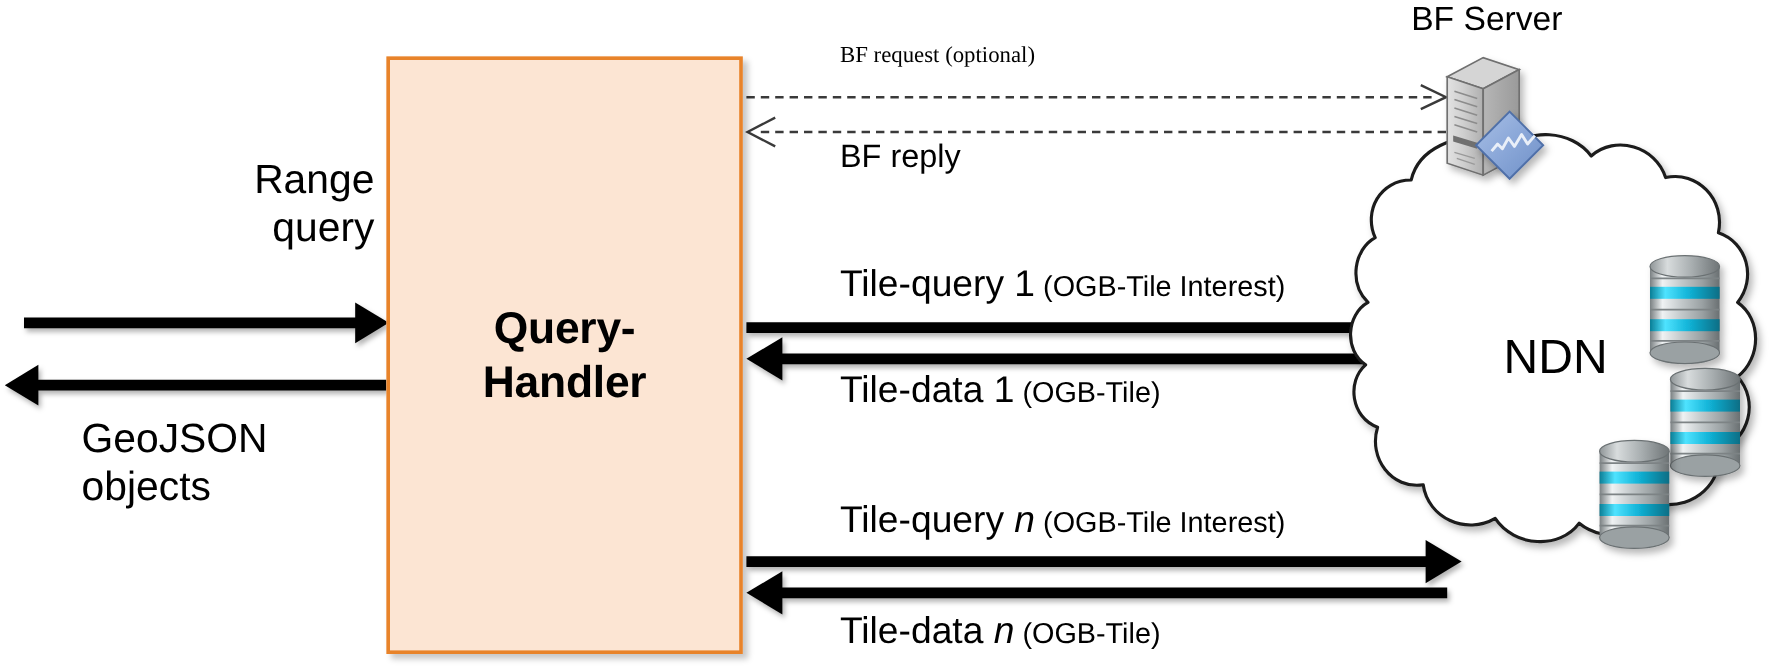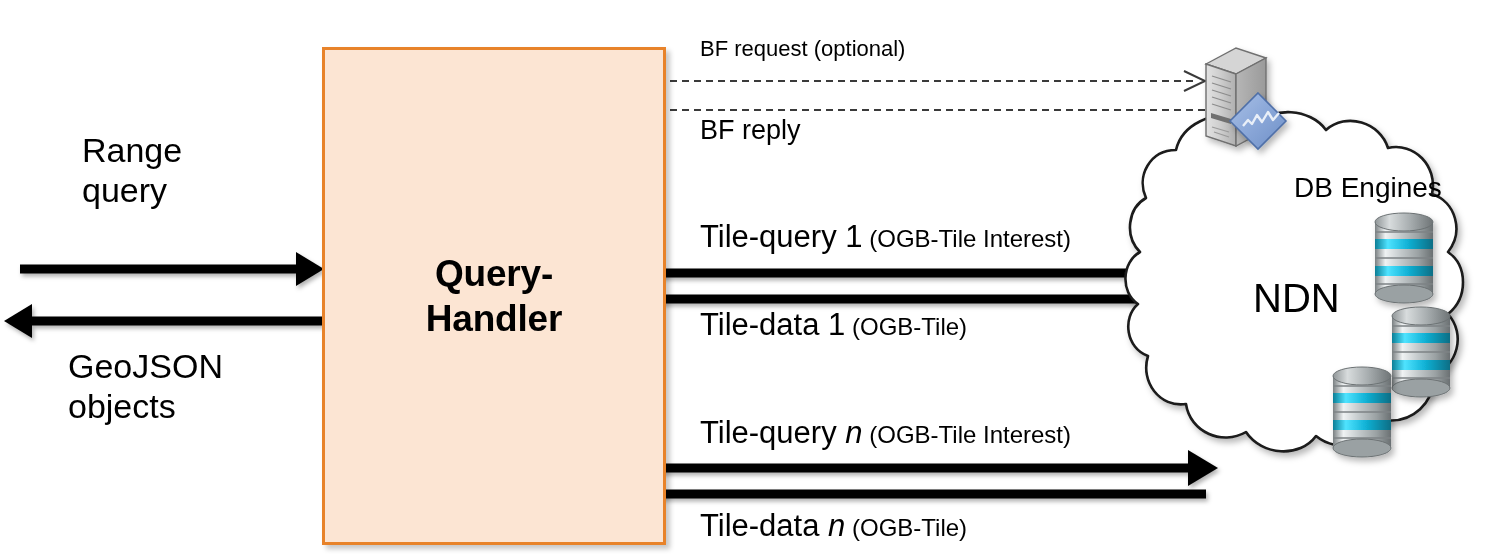--- a/index.html
+++ b/index.html
@@ -3,43 +3,43 @@
 <meta charset="utf-8">
 <style>
   html,body{margin:0;padding:0;background:#ffffff;}
   body{width:1492px;height:555px;position:relative;overflow:hidden;
        font-family:"Liberation Sans","DejaVu Sans",sans-serif;color:#000;}
   #stage{position:absolute;left:0;top:0;width:1492px;height:555px;}
   .abs{position:absolute;}
 
   
   #qh-box{
-    left:322px;top:47px;width:344px;height:498px;
+    left:322px;top:47px;width:297px;height:498px;
     background:#FCE5D3;border:3px solid #E8832A;
     box-sizing:border-box;
     box-shadow:4px 4px 5px rgba(0,0,0,0.22);
     display:flex;align-items:center;justify-content:center;
   }
   #qh-label{
     font-size:37px;font-weight:bold;line-height:1.22;
     text-align:center;letter-spacing:-0.2px;color:#000;
   }
 
   
   .lbl{white-space:pre;color:#000;}
   .big{font-size:34px;line-height:1.18;}
   .mid{font-size:31px;}
   .sml{font-size:24px;}
   .ndn{font-size:40px;}
   .ital{font-style:italic;}
 
-  #range-query{left:82px;top:130px;width:230px;text-align:left;}
+  #range-query{left:82px;top:130px;width:230px;text-align:right;}
   #geojson{left:68px;top:346px;width:250px;}
 
-  #bf-request{left:700px;top:36px;font-size:22px;}
+  #bf-request{left:700px;top:36px;font-size:19px;font-family:Liberation Serif, serif;}
   #bf-reply{left:700px;top:115px;font-size:27px;}
 
   #tq1{left:700px;top:219px;}
   #td1{left:700px;top:307px;}
   #tqn{left:700px;top:415px;}
   #tdn{left:700px;top:508px;text-align:right;}
 
   #bf-server-lbl{left:1176px;top:0px;font-size:28px;}
   #db-engines-lbl{left:1294px;top:172px;font-size:28px;}
   #ndn-lbl{left:1253px;top:276px;}
@@ -240,18 +240,18 @@
   </div>
 
   <div class="abs" id="tqn">
     <span class="lbl mid">Tile-query </span><span class="lbl mid ital">n</span><span class="lbl sml"> (OGB-Tile Interest)</span>
   </div>
 
   <div class="abs" id="tdn">
     <span class="lbl mid">Tile-data </span><span class="lbl mid ital">n</span><span class="lbl sml"> (OGB-Tile)</span>
   </div>
 
-
-  <div class="abs lbl" id="db-engines-lbl">DB Engines</div>
+  <div class="abs lbl" id="bf-server-lbl">BF Server</div>
+
 
   <div class="abs lbl ndn" id="ndn-lbl">NDN</div>
 
 </div>
 
 </body></html>

